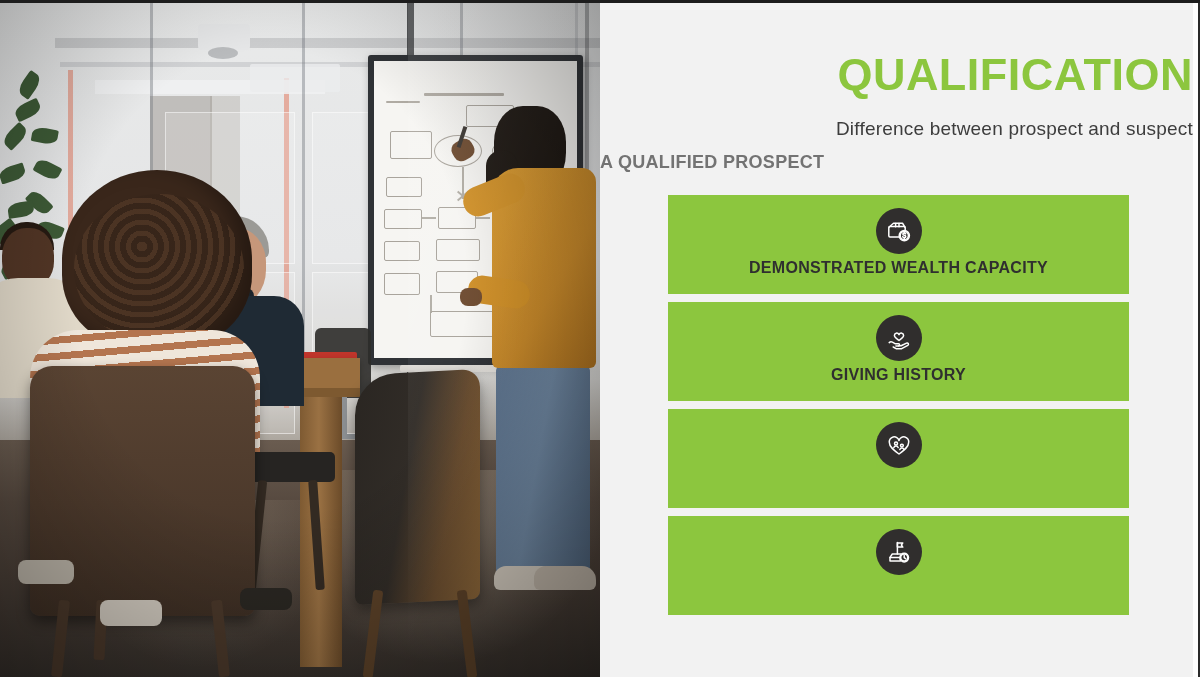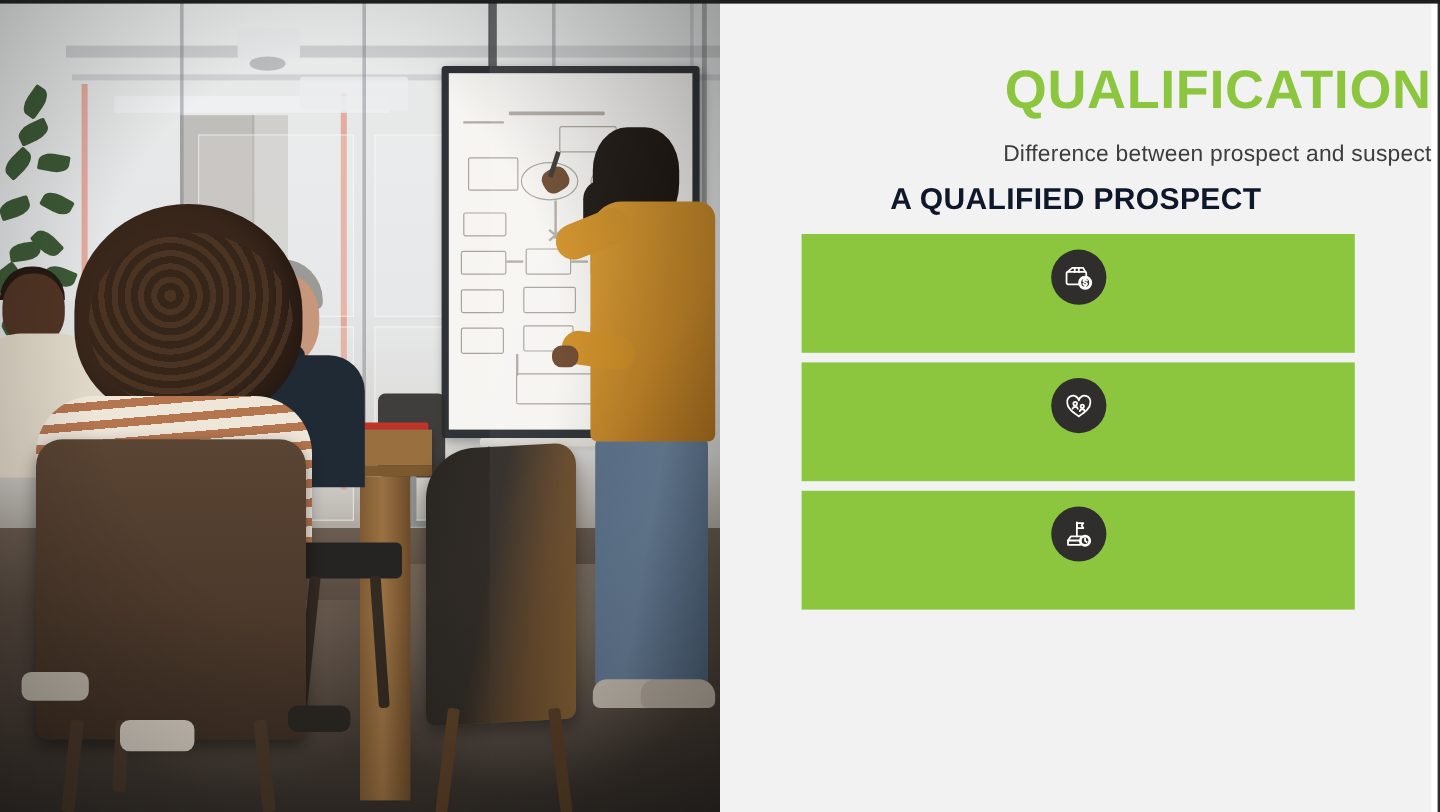--- a/index.html
+++ b/index.html
@@ -145,22 +145,22 @@
   .vig{position:absolute;inset:0;background:radial-gradient(ellipse at 45% 42%,rgba(0,0,0,0) 42%,rgba(0,0,0,.42) 100%);}
   .glass-ref{position:absolute;left:408px;top:0;width:192px;height:677px;background:linear-gradient(110deg,rgba(255,255,255,.10),rgba(255,255,255,0) 55%);}
 
   
   .panel{position:absolute;left:600px;top:0;width:593px;height:677px;background:#f2f2f2;}
 
   .title{position:absolute;left:0;top:52px;width:593px;text-align:right;
     font-size:45px;font-weight:bold;letter-spacing:.5px;color:#8CC63E;line-height:1;}
   .subtitle{position:absolute;left:0;top:118px;width:593px;text-align:right;
     font-size:19px;font-weight:300;color:#3d3d3d;letter-spacing:.2px;}
-  .heading2{position:absolute;left:0;top:152px;width:593px;text-align:center;
-    font-size:25px;font-weight:bold;color:#0f172a;letter-spacing:.3px;}
+  .heading2{position:absolute;left:0;top:152px;width:593px;
+    font-size:18px;font-weight:bold;color:#737373;letter-spacing:.3px;}
 
   .bands{position:absolute;left:68px;top:195px;width:461px;}
   .band{position:relative;width:461px;height:99px;background:#8CC63E;margin-bottom:8px;}
   .band-icon{position:absolute;left:50%;top:13px;transform:translateX(-50%);
     width:46px;height:46px;border-radius:50%;background:#302e2d;
     display:flex;align-items:center;justify-content:center;}
   .band-icon svg{display:block;}
   .band-label{position:absolute;left:0;top:64px;width:461px;text-align:center;
     font-size:16px;font-weight:bold;color:#2f2f2f;letter-spacing:.3px;}
 </style>
@@ -319,22 +319,33 @@
           <svg width="26" height="26" viewBox="0 0 26 26" fill="none" stroke="#ffffff" stroke-width="1.5" stroke-linecap="round" stroke-linejoin="round">
             <path d="M4 8.5 h14 a1.2 1.2 0 0 1 1.2 1.2 v8 a1.2 1.2 0 0 1 -1.2 1.2 h-14 a1.2 1.2 0 0 1 -1.2 -1.2 v-8 A1.2 1.2 0 0 1 4 8.5 Z"></path>
             <path d="M3.2 9 L7.5 5.2 h9 L18.8 9"></path>
             <path d="M9.6 5.4 v3.4 M13 5.4 v3.4"></path>
             <circle cx="18.3" cy="17.6" r="5.1" fill="#302e2d"></circle>
             <circle cx="18.3" cy="17.6" r="4.1"></circle>
             <path d="M19.8 15.9 a1.6 1.6 0 0 0 -1.5 -0.9 c-0.9 0 -1.5 0.5 -1.5 1.1 c0 1.5 3 0.8 3 2.3 c0 0.7 -0.7 1.2 -1.5 1.2 a1.7 1.7 0 0 1 -1.6 -1"></path>
             <path d="M18.3 14.2 v0.9 M18.3 20 v0.9"></path>
           </svg>
         </div>
+        <div class="band-label">DEMONSTRATED WEALTH CAPACITY</div>
       </div>
 
+      <div class="band">
+        <div class="band-icon">
+          <svg width="26" height="26" viewBox="0 0 26 26" fill="none" stroke="#ffffff" stroke-width="1.5" stroke-linecap="round" stroke-linejoin="round">
+            <path d="M13 9.6 c-1.4 -2.5 -4.6 -1.6 -4.6 0.8 c0 1.9 2.6 3.5 4.6 5 c2 -1.5 4.6 -3.1 4.6 -5 c0 -2.4 -3.2 -3.3 -4.6 -0.8 Z"></path>
+            <path d="M3.2 17.6 c1 -0.9 2.2 -1 3.2 -0.4 l2.6 1.5 h3.5 a1.1 1.1 0 0 1 0 2.2 h-2.6"></path>
+            <path d="M12.5 20.7 h2.6 l5.4 -2.6 a1.4 1.4 0 0 1 1.8 0.6 a1.3 1.3 0 0 1 -0.5 1.7 l-6.1 3.3 h-5.6 l-2.9 -1.7"></path>
+          </svg>
+        </div>
+        <div class="band-label">GIVING HISTORY</div>
+      </div>
 
       <div class="band">
         <div class="band-icon">
           <svg width="26" height="26" viewBox="0 0 26 26" fill="none" stroke="#ffffff" stroke-width="1.5" stroke-linecap="round" stroke-linejoin="round">
             <path d="M13 22 C8 18.4 3.4 15.2 3.4 10.8 A4.8 4.8 0 0 1 13 8.6 A4.8 4.8 0 0 1 22.6 10.8 C22.6 15.2 18 18.4 13 22 Z"></path>
             <circle cx="10" cy="11.4" r="1.5"></circle>
             <path d="M7.8 15.6 a2.3 2.3 0 0 1 4.4 0"></path>
             <circle cx="15.9" cy="13.6" r="1.4"></circle>
             <path d="M13.8 17.6 a2.2 2.2 0 0 1 4.2 0"></path>
           </svg>

